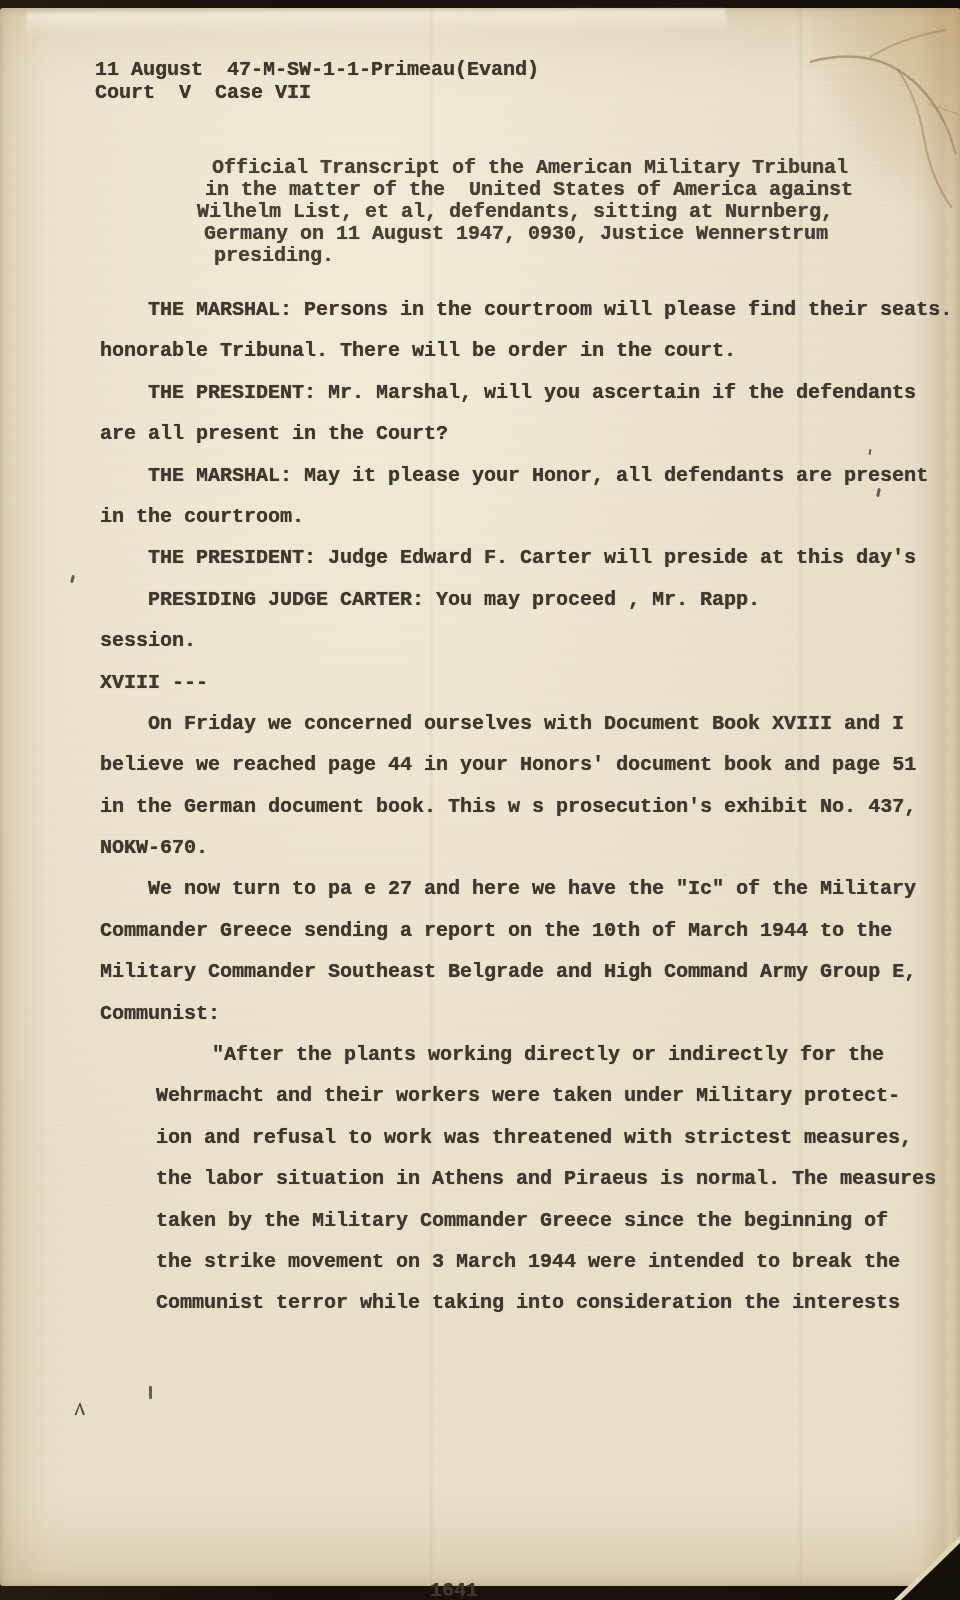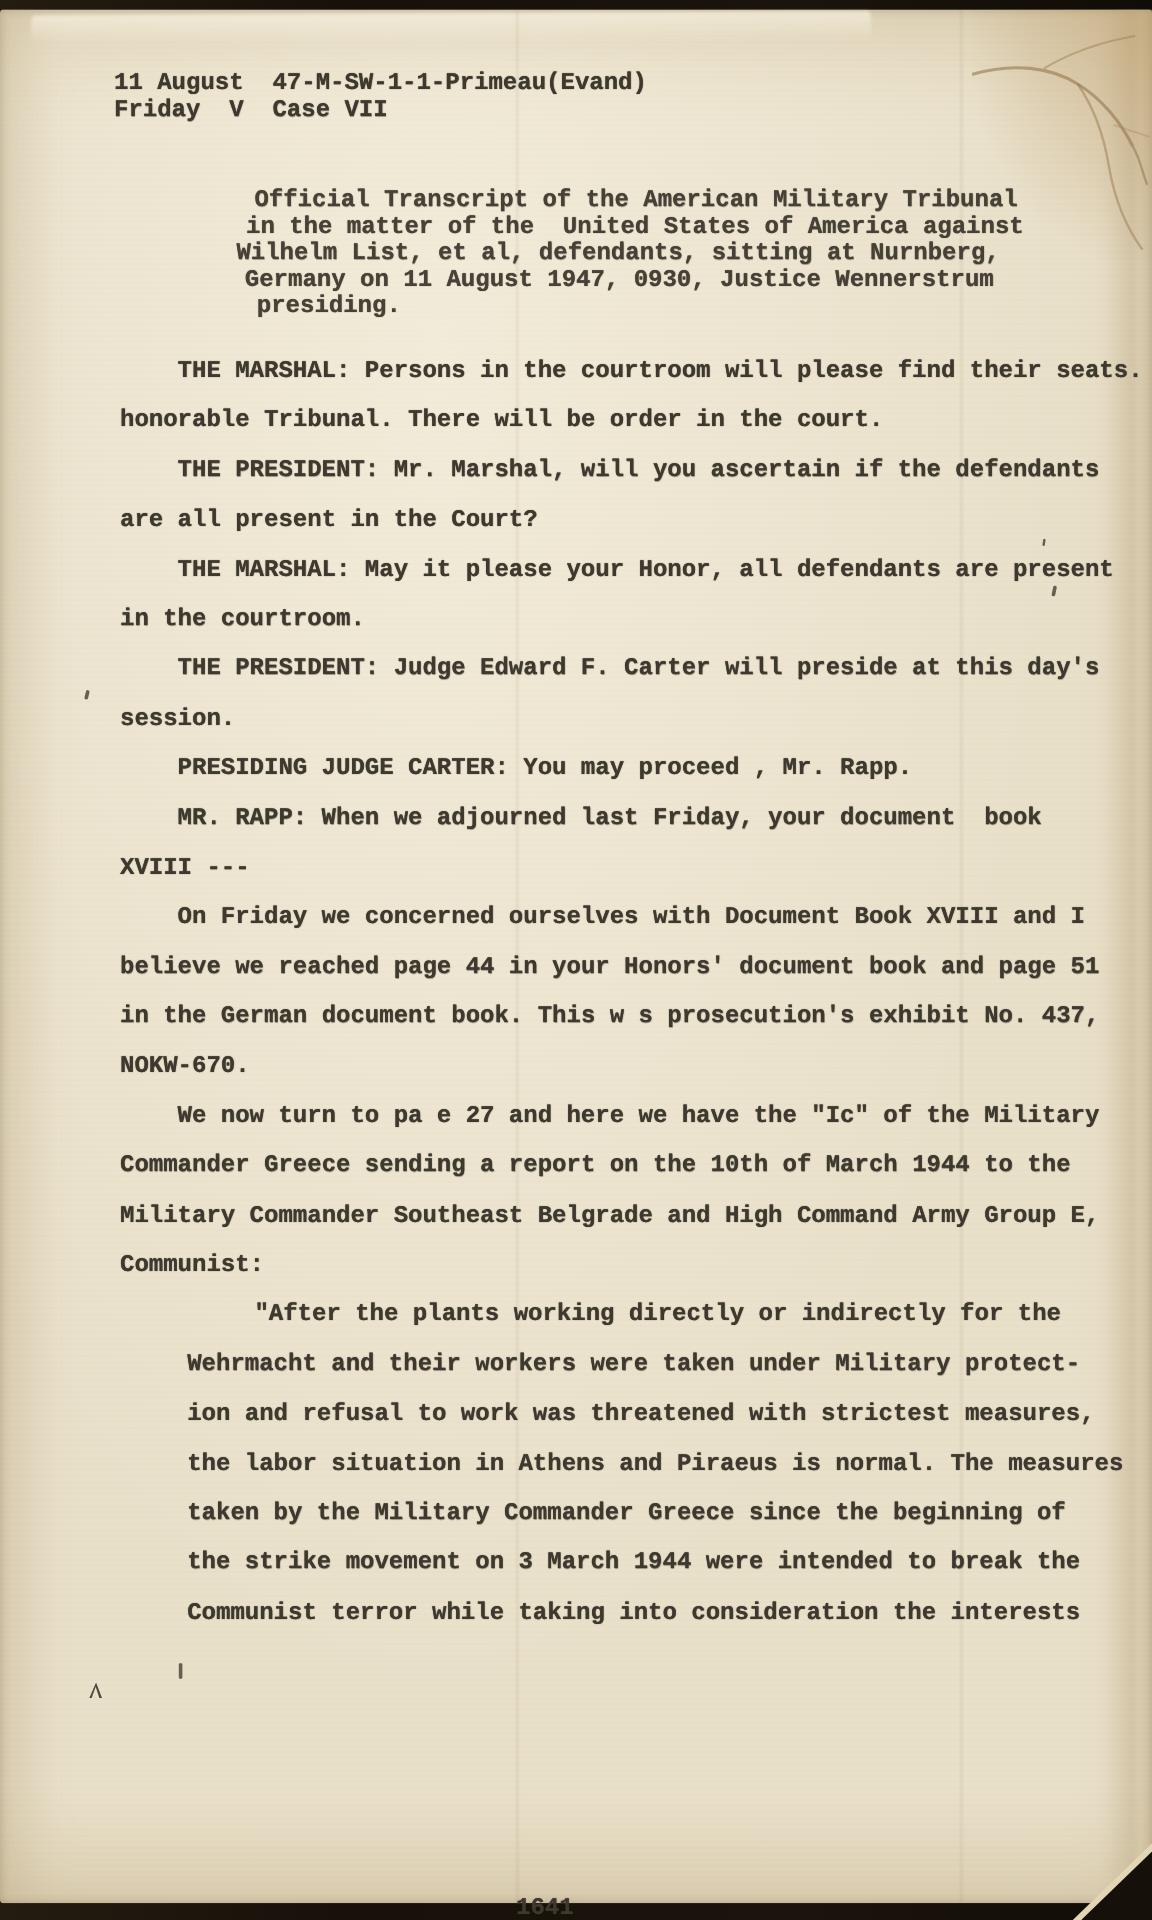--- a/index.html
+++ b/index.html
@@ -74,42 +74,41 @@
     <svg class="tear-svg" viewBox="0 0 150 210">
       <path d="M 0,54 C 34,44 66,48 88,62 C 108,74 124,94 134,114" fill="none" stroke="#8e6f45" stroke-width="2.6" opacity="0.55"></path>
       <path d="M 88,62 C 102,82 110,106 114,130 C 118,154 126,178 142,200" fill="none" stroke="#9a7a4e" stroke-width="2" opacity="0.5"></path>
       <path d="M 60,49 C 82,36 106,27 136,22" fill="none" stroke="#9a7a4e" stroke-width="1.8" opacity="0.45"></path>
       <path d="M 134,114 C 140,124 142,136 146,146" fill="none" stroke="#8e6f45" stroke-width="2" opacity="0.5"></path>
       <path d="M 118,96 L 148,106" fill="none" stroke="#a98a5e" stroke-width="1.5" opacity="0.4"></path>
     </svg>
 
     <div class="tw header">
       <div class="line">11 August  47-M-SW-1-1-Primeau(Evand)</div>
-      <div class="line">Friday  V  Case VII</div>
+      <div class="line">Court  V  Case VII</div>
     </div>
 
     <div class="tw intro">
       <div class="line" style="padding-left:15px">Official Transcript of the American Military Tribunal</div>
       <div class="line" style="padding-left:8px">in the matter of the  United States of America against</div>
       <div class="line" style="padding-left:0px">Wilhelm List, et al, defendants, sitting at Nurnberg,</div>
       <div class="line" style="padding-left:7px">Germany on 11 August 1947, 0930, Justice Wennerstrum</div>
       <div class="line" style="padding-left:17px">presiding.</div>
     </div>
 
     <div class="tw bodytxt">
       <div class="line ind">THE MARSHAL: Persons in the courtroom will please find their seats.</div>
       <div class="line">honorable Tribunal. There will be order in the court.</div>
       <div class="line ind">THE PRESIDENT: Mr. Marshal, will you ascertain if the defendants</div>
       <div class="line">are all present in the Court?</div>
       <div class="line ind">THE MARSHAL: May it please your Honor, all defendants are present</div>
       <div class="line">in the courtroom.</div>
       <div class="line ind">THE PRESIDENT: Judge Edward F. Carter will preside at this day's</div>
+      <div class="line ind">PRESIDING JUDGE CARTER: You may proceed , Mr. Rapp.</div>
       <div class="line">session.</div>
-      <div class="line ind">PRESIDING JUDGE CARTER: You may proceed , Mr. Rapp.</div>
-      <div class="line ind">MR. RAPP: When we adjourned last Friday, your document  book</div>
       <div class="line">XVIII ---</div>
       <div class="line ind">On Friday we concerned ourselves with Document Book XVIII and I</div>
       <div class="line">believe we reached page 44 in your Honors' document book and page 51</div>
       <div class="line">in the German document book. This w s prosecution's exhibit No. 437,</div>
       <div class="line">NOKW-670.</div>
       <div class="line ind">We now turn to pa e 27 and here we have the "Ic" of the Military</div>
       <div class="line">Commander Greece sending a report on the 10th of March 1944 to the</div>
       <div class="line">Military Commander Southeast Belgrade and High Command Army Group E,</div>
       <div class="line">Communist:</div>
       <div class="line qf">"After the plants working directly or indirectly for the</div>

